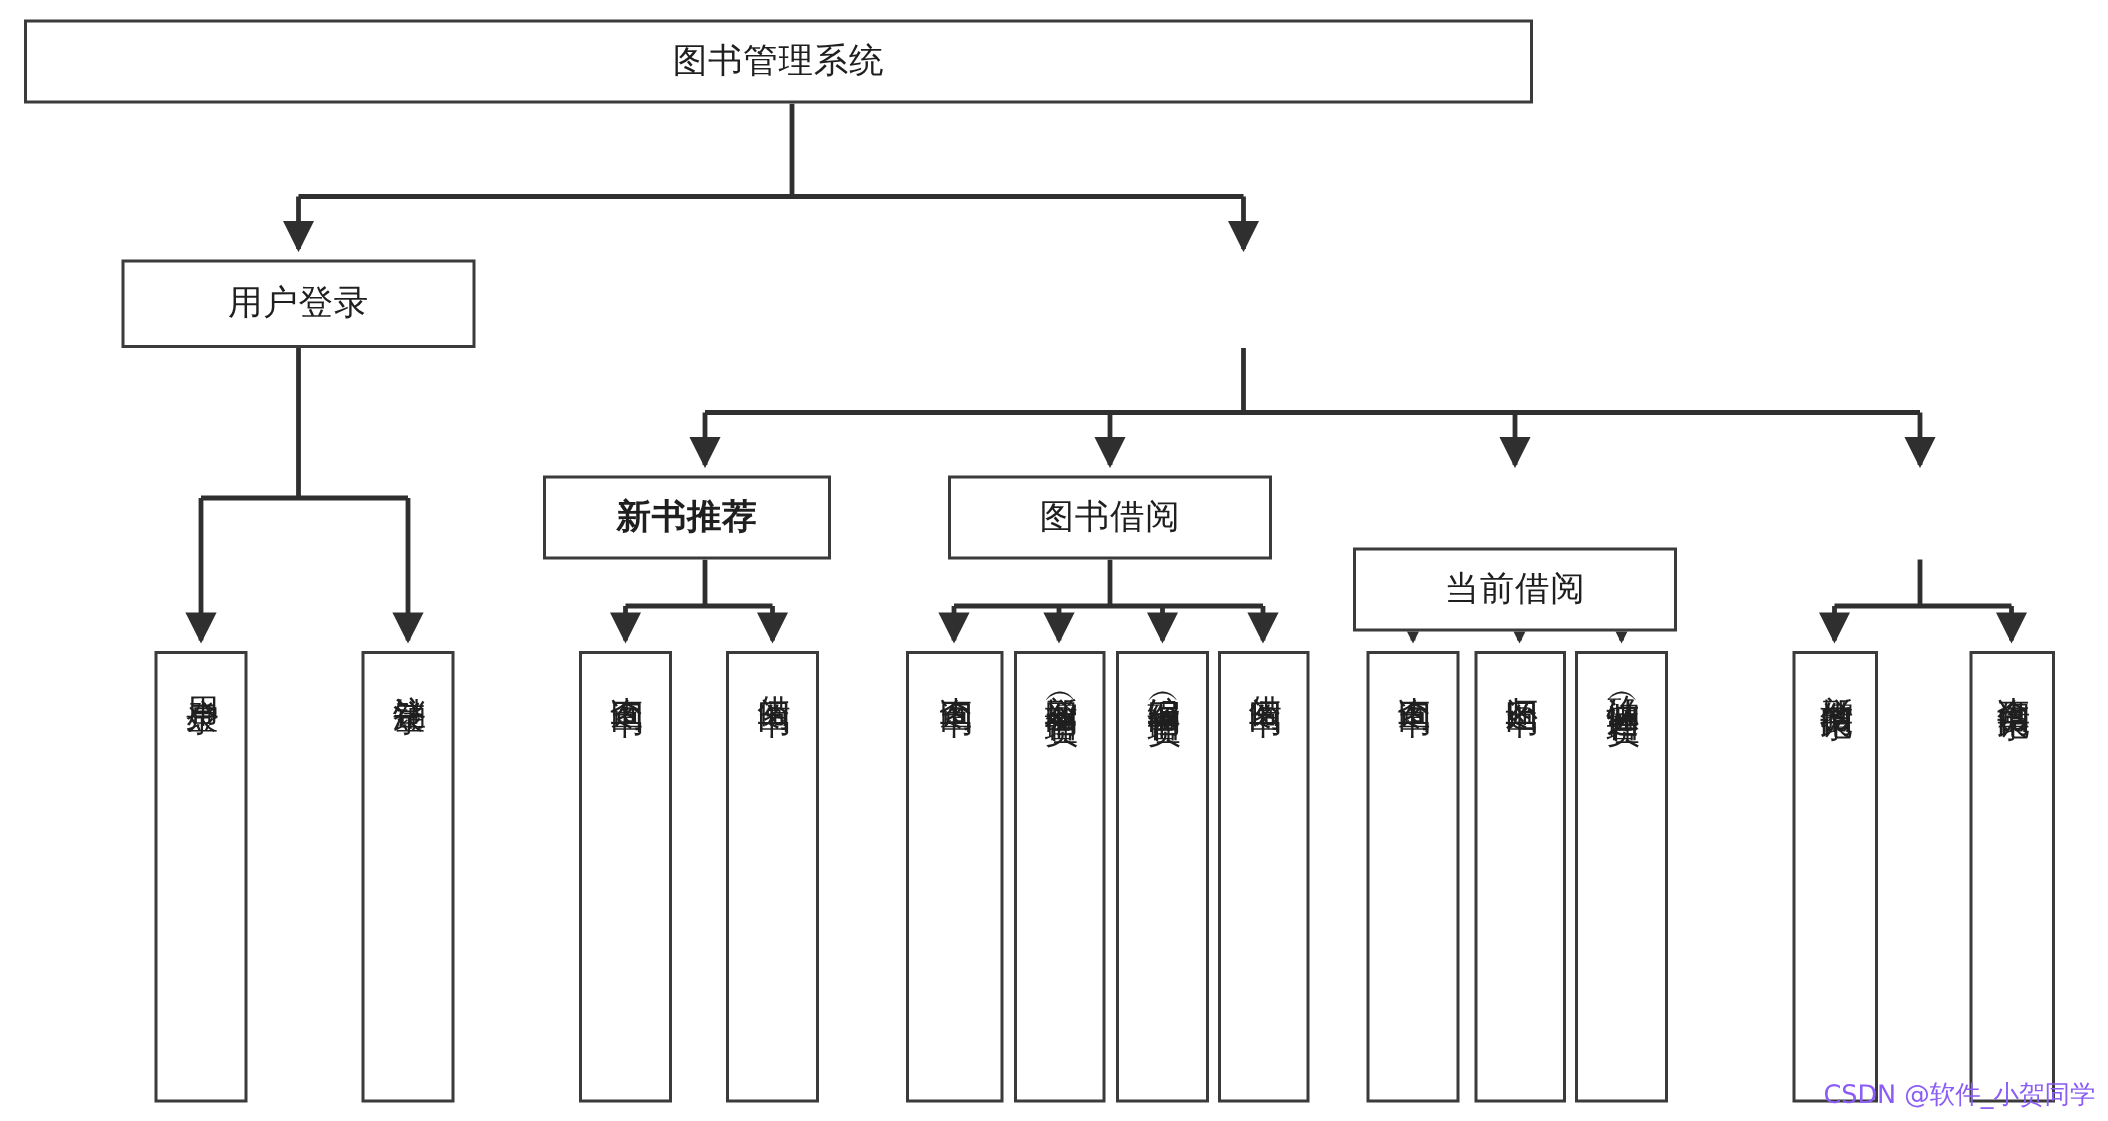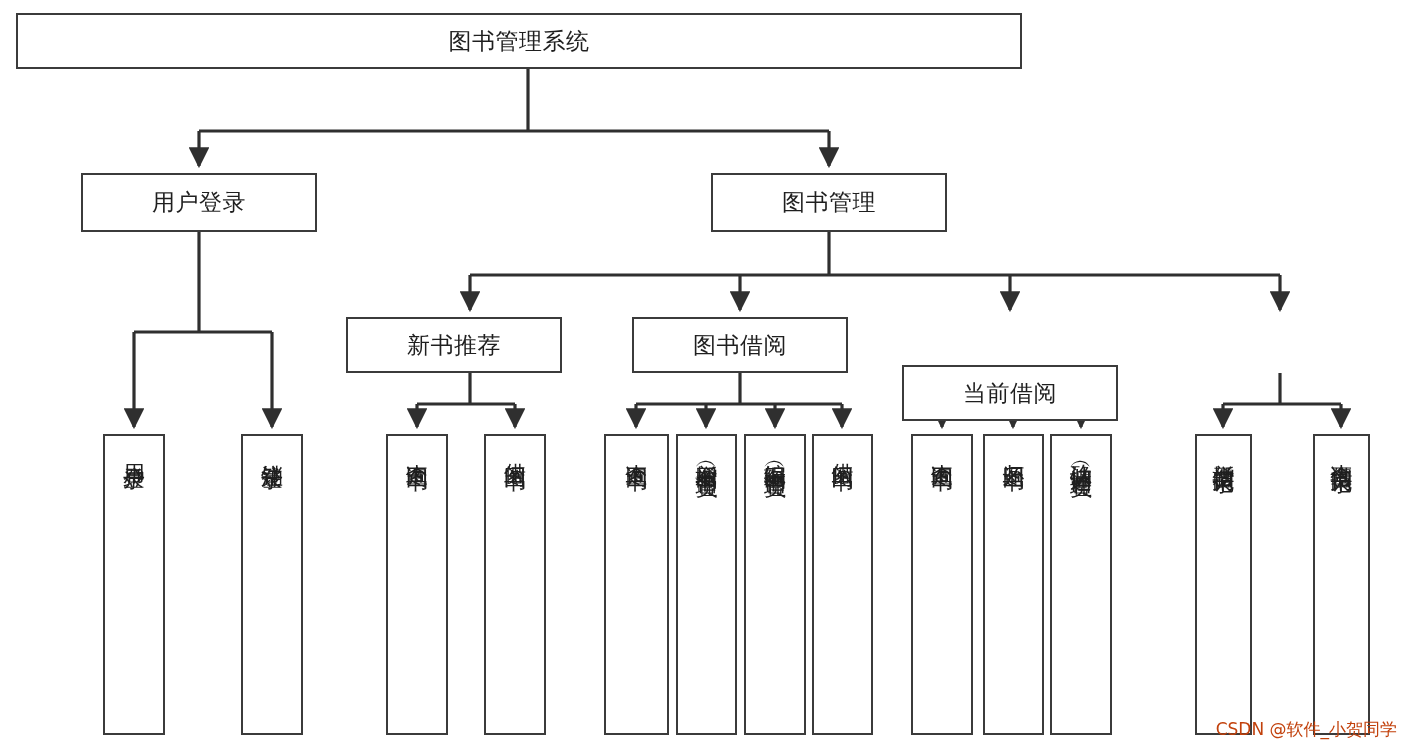--- a/index.html
+++ b/index.html
@@ -63,21 +63,21 @@
     font-size: 22px;
     line-height: 1.0;
     letter-spacing: 2px;
     white-space: nowrap;
   }
   .watermark {
     position: absolute;
     right: 8px;
     bottom: 6px;
     font-size: 17px;
-    color: #c2410c;
+    color: #8b5cf6;
     z-index: 5;
     white-space: nowrap;
     font-family: "DejaVu Sans", "Liberation Sans", sans-serif;
   }
 </style>
 </head>
 <body>
 
 <div id="canvas">
 
@@ -133,25 +133,22 @@
     </g>
   </svg>
 
   <div class="node root horiz" style="left:16px; top:13px; width:1006px; height:56px;">
     <span class="label">图书管理系统</span>
   </div>
 
   <div class="node horiz" style="left:81px; top:173px; width:236px; height:59px;">
     <span class="label">用户登录</span>
   </div>
-  <div class="node horiz" style="left:711px; top:173px; width:236px; height:59px;">
-    <span class="label">图书管理</span>
-  </div>
 
-  <div class="node horiz" style="left:346px; top:317px; width:216px; height:56px;">
+  <div class="node horiz" style="left:362px; top:317px; width:192px; height:56px;font-weight:bold;">
     <span class="label">新书推荐</span>
   </div>
   <div class="node horiz" style="left:632px; top:317px; width:216px; height:56px;justify-content:center;">
     <span class="label">图书借阅</span>
   </div>
   <div class="node horiz" style="left:902px; top:317px; width:216px; height:56px;margin-top:48px;">
     <span class="label">当前借阅</span>
   </div>
 
   <div class="node vert" style="left:103px; top:434px; width:62px; height:301px;">

